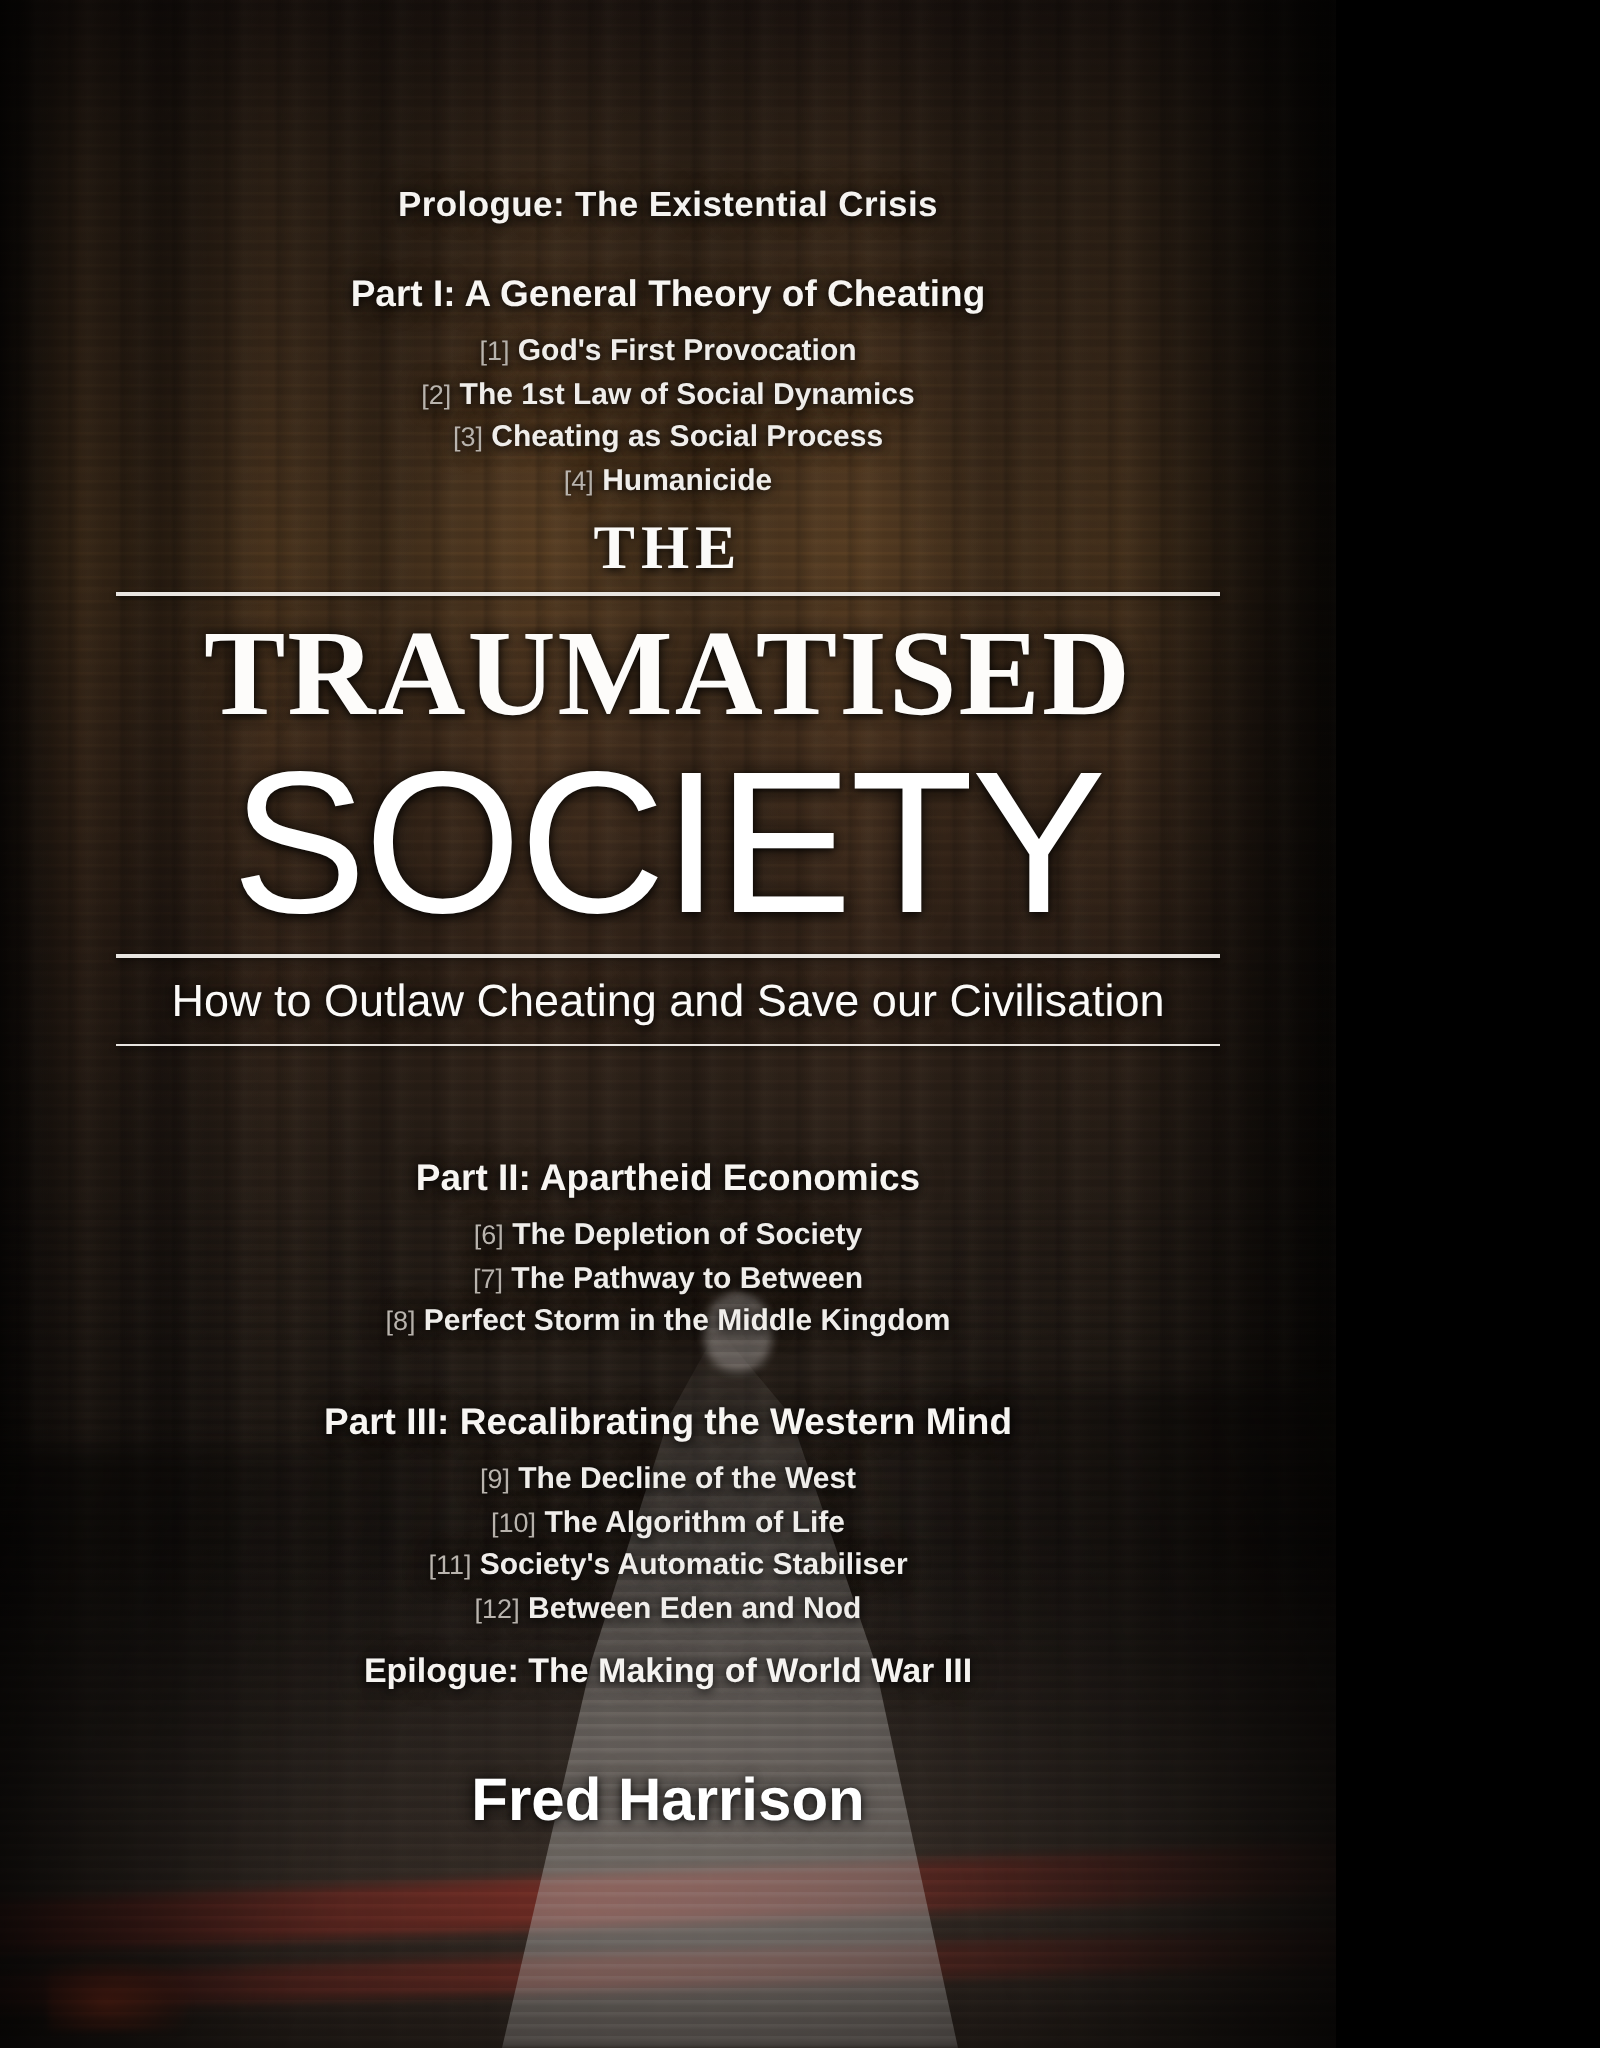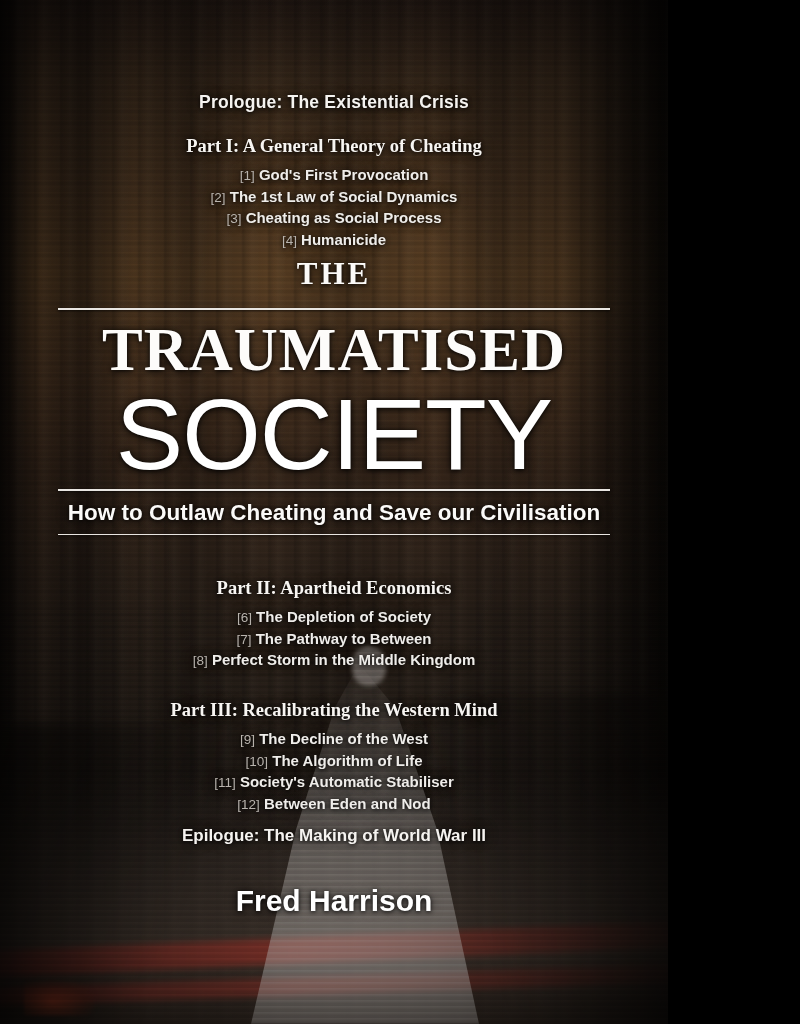--- a/index.html
+++ b/index.html
@@ -211,21 +211,20 @@
     letter-spacing: 0.2px;
     color: #f5f3f0;
   }
 
   .part-block { position: absolute; left: 0; right: 0; }
   .part-title {
     font-size: 18.5px;
     font-weight: bold;
     margin-bottom: 7px;
     color: #f7f5f2;
-    font-family: Liberation Serif, serif;
   }
   .chapter {
     font-size: 15px;
     font-weight: bold;
     line-height: 1.44;
     color: #efedea;
   }
   .chapter .num {
     font-weight: normal;
     color: #b9b4ae;
@@ -249,21 +248,21 @@
     position: absolute;
     top: 258px;
     left: 0; right: 0;
   }
   .the {
     font-family: "Liberation Serif", serif;
     font-weight: bold;
     font-size: 31px;
     letter-spacing: 3px;
     line-height: 1;
-    margin-bottom: 19px;
+    margin-bottom: 7px;
     color: #fbfaf8;
   }
   .rule {
     width: 552px;
     height: 2px;
     margin: 0 auto;
     background: #e8e5e1;
     box-shadow: 0 1px 3px rgba(0,0,0,0.8);
   }
   .rule.thin { height: 1.5px; }
@@ -281,21 +280,21 @@
     font-family: "Liberation Sans", sans-serif;
     font-weight: normal;
     font-size: 101px;
     letter-spacing: -1px;
     line-height: 1.0;
     margin: 0 0 4px 0;
     color: #ffffff;
   }
   .subtitle {
     font-size: 22.5px;
-    font-weight: bold;
+    font-weight: normal;
     margin: 9px 0 8px 0;
     color: #fbfaf8;
   }
   .author {
     position: absolute;
     top: 884px;
     left: 0; right: 0;
     font-size: 30px;
     font-weight: bold;
     color: #ffffff;

